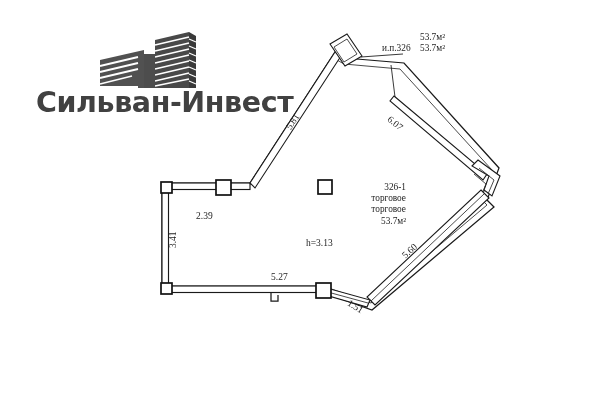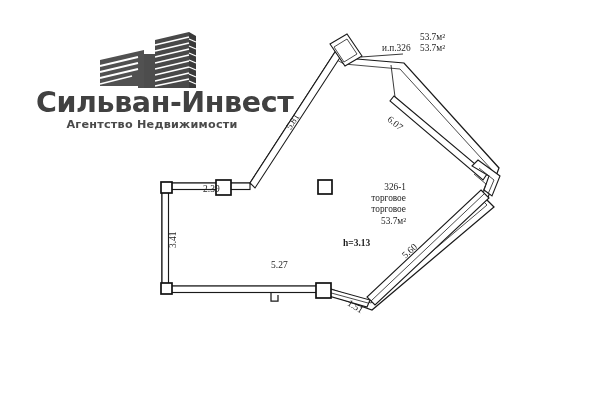--- a/index.html
+++ b/index.html
@@ -137,21 +137,20 @@
         <g stroke="#ffffff" stroke-width="1.8">
           <line x1="2" y1="36" x2="40" y2="27"></line>
           <line x1="2" y1="42" x2="40" y2="33"></line>
           <line x1="2" y1="48" x2="40" y2="39"></line>
           <line x1="2" y1="54" x2="34" y2="46"></line>
         </g>
         <polygon points="2,56 40,56 40,58 2,58" fill="#ffffff"></polygon>
       </g>
     </svg>
     <div id="logo-wordmark">Сильван-Инвест</div>
-    <div id="logo-tagline">Агентство Недвижимости</div>
   </div>
 
   <svg id="plan-svg" viewBox="0 0 600 400">
 
     <g>
 
       <path class="wall-outer" d="M 162,183 L 250,183 L 335,52 L 345,58 L 404,63 L 499,168
                L 487,200 L 494,207 L 372,310 L 322,292 L 162,292 Z"></path>
 
       <path class="wall-inner" d="M 168,189 L 247,189 L 337,60 L 344,64 L 400,69 L 492,170
@@ -218,31 +217,31 @@
     </g>
   </svg>
 
   <div class="room-text" style="left:340px; top:182px; width:66px;">
     <div>326-1</div>
     <div>торговое</div>
     <div>торговое</div>
     <div>53.7м²</div>
   </div>
 
-  <div class="dim-text" style="left:343px; top:238px;font-weight:bold;">h=3.13</div>
+  <div class="dim-text" style="left:306px; top:238px;">h=3.13</div>
 
   <div class="callout-text" style="left:382px; top:43px;text-align:center;">и.п.326</div>
   <div class="callout-text" style="left:420px; top:32px;">53.7м²</div>
   <div class="callout-text" style="left:420px; top:43px;">53.7м²</div>
 
-  <div class="dim-text" style="left:196px; top:184px;margin-left:7px;">2.39</div>
+  <div class="dim-text" style="left:196px; top:211px;">2.39</div>
 
   <div class="dim-text" style="left:168px; top:248px; transform:rotate(-90deg); transform-origin:left top;">3.41</div>
 
-  <div class="dim-text" style="left:234px; top:260px;padding-left:37px;">5.27</div>
+  <div class="dim-text" style="left:234px; top:272px;padding-left:37px;">5.27</div>
 
   <div class="dim-text" style="left:284px; top:126px; transform:rotate(-57deg); transform-origin:left top;">5.81</div>
 
   <div class="dim-text" style="left:392px; top:114px; transform:rotate(40deg); transform-origin:left top;">6.07</div>
 
   <div class="dim-text" style="left:400px; top:253px; transform:rotate(-43deg); transform-origin:left top;">5.60</div>
 
   <div class="dim-text" style="left:351px; top:298px; transform:rotate(32deg); transform-origin:left top;">1.51</div>
 
 </div>

